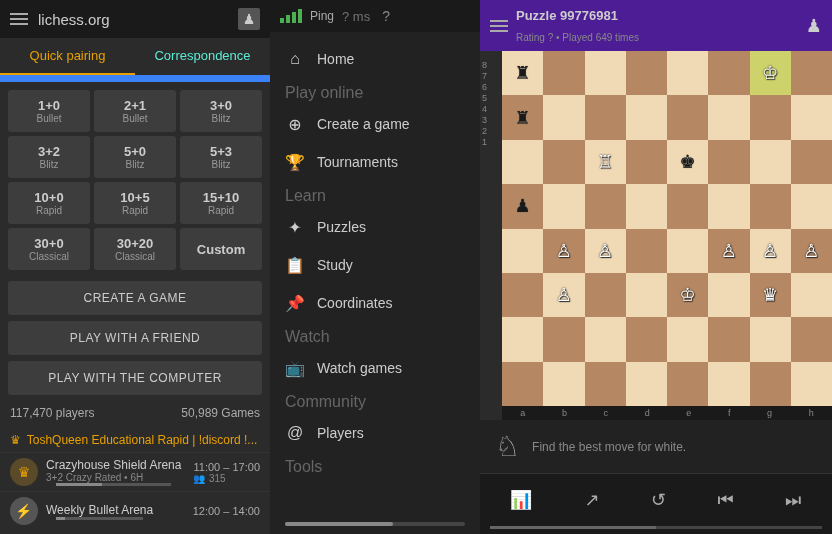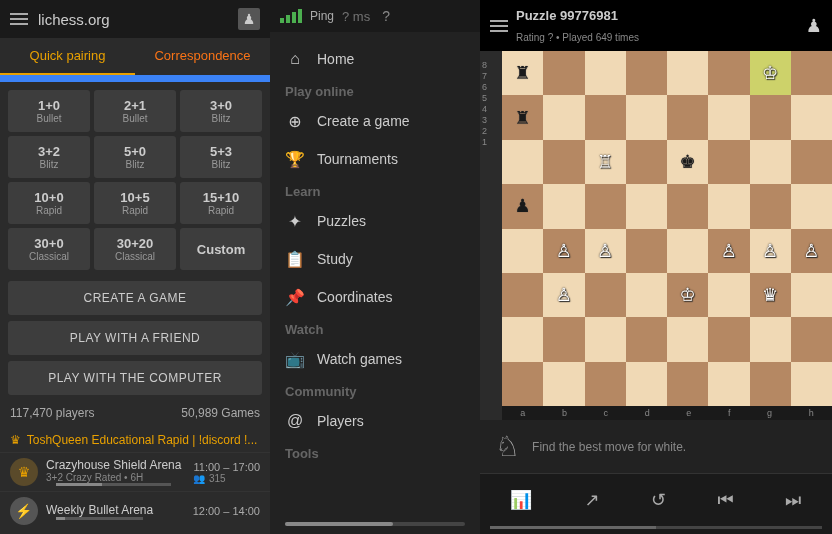--- a/index.html
+++ b/index.html
@@ -4,21 +4,21 @@
   <style>
     * { margin: 0; padding: 0; box-sizing: border-box; }
     body { font-family: Arial, sans-serif; background: #1a1a1a; color: #ccc; display: flex; width: 832px; height: 534px; overflow: hidden; }
 
     
     .left-panel { width: 270px; background: #2b2b2b; display: flex; flex-direction: column; flex-shrink: 0; }
     .left-header { background: #1a1a1a; display: flex; align-items: center; padding: 8px 10px; gap: 10px; }
     .left-header-title { color: #ccc; font-size: 15px; }
     .left-header-logo { width: 22px; height: 22px; background: #555; border-radius: 2px; display: flex; align-items: center; justify-content: center; font-size: 12px; margin-left: auto; }
     .tabs { display: flex; border-bottom: 7px solid #3b82f6; }
-    .tab { flex: 1; text-align: center; padding: 10px 0; font-size: 13px; cursor: pointer; color: #f97316; }
+    .tab { flex: 1; text-align: center; padding: 10px 0; font-size: 13px; cursor: pointer; color: #5eead4; }
     .tab.active { color: #e8a000; border-bottom: 2px solid #e8a000; }
     .time-grid { display: grid; grid-template-columns: repeat(3, 1fr); gap: 4px; padding: 8px; }
     .time-btn { background: #3d3d3d; border: none; color: #ccc; padding: 8px 4px; border-radius: 3px; cursor: pointer; text-align: center; font-size: 13px; font-weight: bold; }
     .time-btn .label { font-size: 10px; font-weight: normal; color: #999; display: block; }
     .time-btn.custom { grid-column: 3; background: #3d3d3d; }
     .action-btn { margin: 3px 8px; background: #3d3d3d; border: none; color: #ccc; padding: 10px; width: calc(100% - 16px); cursor: pointer; font-size: 12px; letter-spacing: 0.5px; border-radius: 3px; }
     .stats-row { display: flex; justify-content: space-between; padding: 8px 10px; font-size: 12px; color: #aaa; }
     .featured-game { padding: 5px 10px; font-size: 12px; color: #bbb; display: flex; align-items: center; gap: 6px; }
     .featured-game .name { color: #e8a000; }
     .tournament-item { padding: 5px 10px; display: flex; align-items: center; justify-content: space-between; border-top: 1px solid #333; }
@@ -30,30 +30,30 @@
     .t-players { font-size: 10px; color: #888; display: flex; align-items: center; gap: 3px; }
     .progress-bar { height: 3px; background: #555; margin: 0 10px; }
     .progress-fill { height: 100%; background: #888; width: 40%; }
 
     
     .mid-panel { width: 210px; background: #222; flex-shrink: 0; display: flex; flex-direction: column; }
     .mid-header { background: #1a1a1a; display: flex; align-items: center; padding: 8px 10px; gap: 8px; }
     .signal-bars { display: flex; align-items: flex-end; gap: 2px; }
     .bar { background: #4caf50; width: 4px; }
     .mid-nav { padding: 8px 0; flex: 1; overflow-y: auto; }
-    .mid-nav-section { color: #666; font-size: 13px; padding: 6px 15px 3px; font-weight: bold; }
+    .mid-nav-section { color: #666; font-size: 16px; padding: 6px 15px 3px; }
     .mid-nav-item { display: flex; align-items: center; gap: 12px; padding: 9px 15px; cursor: pointer; color: #ccc; font-size: 14px; }
     .nav-icon { width: 20px; height: 20px; display: flex; align-items: center; justify-content: center; font-size: 16px; flex-shrink: 0; }
     .sign-in-btn { margin: 10px 15px; background: #666; border: none; color: #fff; padding: 11px; width: calc(100% - 30px); cursor: pointer; font-size: 15px; border-radius: 4px; }
     .mid-scrollbar { height: 4px; background: #444; margin: 8px 15px; border-radius: 2px; }
     .mid-scroll-thumb { height: 100%; background: #888; width: 60%; border-radius: 2px; }
 
     
     .right-panel { flex: 1; background: #1a1a1a; display: flex; flex-direction: column; }
-    .right-header { background: #000000; display: flex; align-items: center; padding: 8px 10px; gap: 8px; }
+    .right-header { background: #4c1d95; display: flex; align-items: center; padding: 8px 10px; gap: 8px; }
     .right-header-info { display: flex; flex-direction: column; }
     .puzzle-title { font-size: 13px; color: #ccc; font-weight: bold; }
     .puzzle-sub { font-size: 10px; color: #888; margin-top: 9px; }
     .sq { display: flex; align-items: center; justify-content: center; font-size: 18px; }
     .sq.light { background: #f0d9b5; }
     .sq.dark { background: #b58863; }
     .sq.highlight-light { background: #cdd26a; }
     .piece { line-height: 1; }
     .white-piece { color: #fff; text-shadow: 0 0 2px #000, 1px 1px 1px #333; }
     .black-piece { color: #1a1a1a; text-shadow: 0 0 1px #555; }

